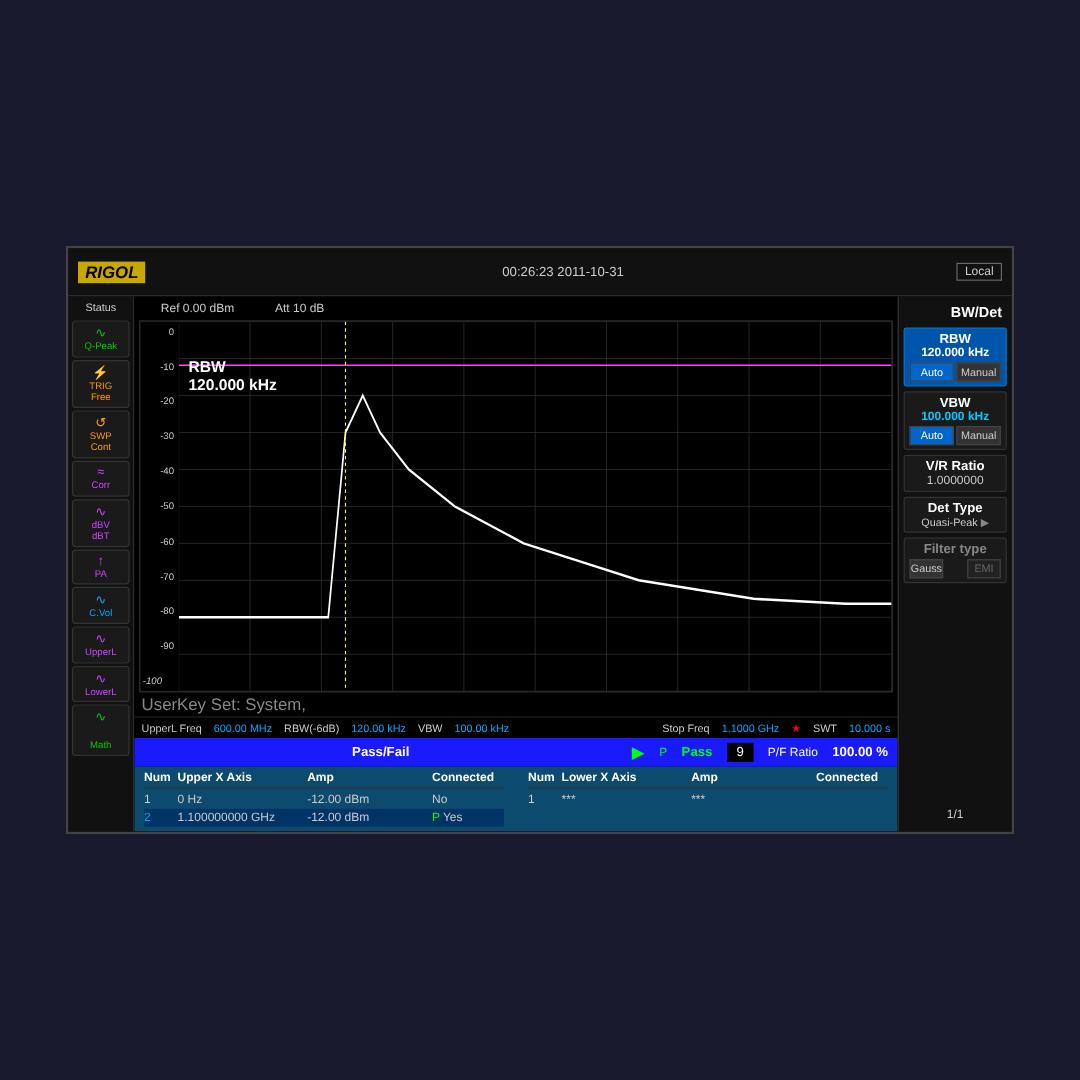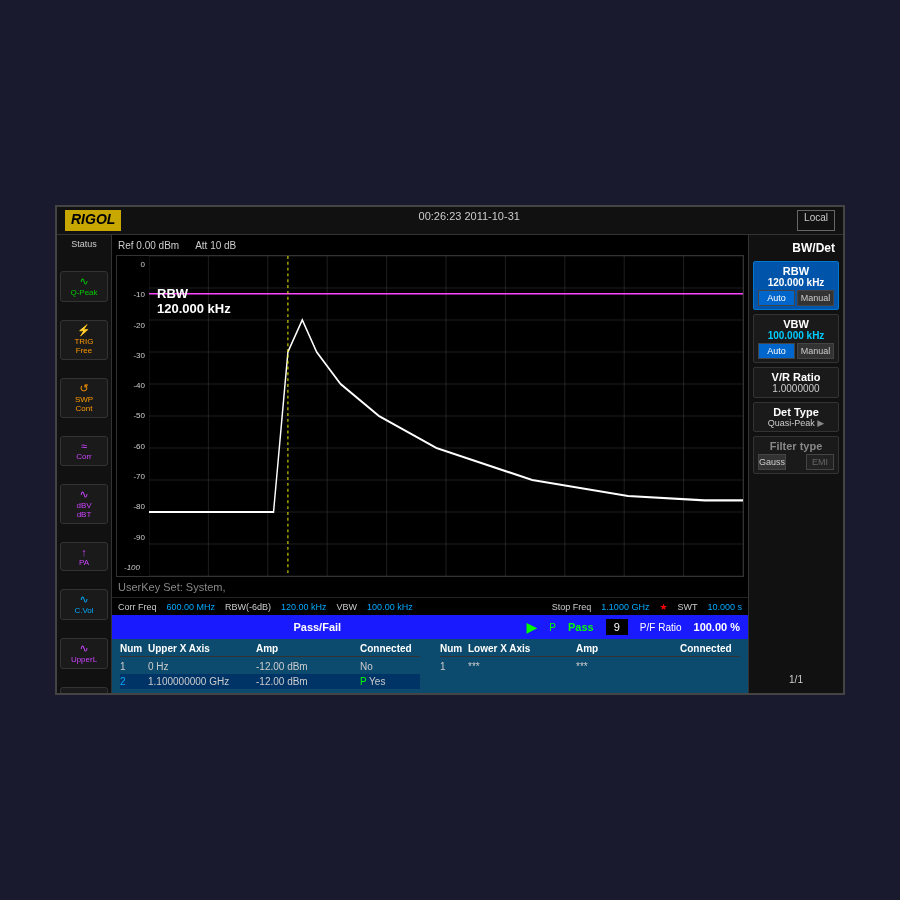--- a/index.html
+++ b/index.html
@@ -17,24 +17,25 @@
       height: 490px;
       background: #000;
       border: 2px solid #444;
       display: flex;
       flex-direction: column;
       position: relative;
     }
     
     .header {
       display: flex;
+      align-items: center;
       background: #111;
       padding: 3px 8px;
       border-bottom: 1px solid #333;
-      height: 28px;
+      height: 40px;
     }
     .logo {
       background: #c8a800;
       color: #000;
       font-weight: bold;
       font-size: 14px;
       padding: 1px 6px;
       font-style: italic;
       margin-right: 20px;
     }
@@ -58,21 +59,21 @@
     }
     
     .left-sidebar {
       width: 55px;
       background: #111;
       border-right: 1px solid #333;
       display: flex;
       flex-direction: column;
       align-items: center;
       padding: 4px 2px;
-      gap: 18px;
+      gap: 2px;
     }
     .status-label {
       color: #ccc;
       font-size: 9px;
       margin-bottom: 4px;
     }
     .sidebar-btn {
       width: 48px;
       background: #1a1a1a;
       border: 1px solid #333;
@@ -112,25 +113,25 @@
     .center-area {
       flex: 1;
       display: flex;
       flex-direction: column;
       background: #000;
     }
     
     .chart-header {
       display: flex;
       align-items: center;
-      padding: 2px 6px;
-      background: #000;
-      font-size: 10px;
-      color: #ccc;
-      gap: 16px;
+      padding: 2px 22px;
+      background: #000;
+      font-size: 10px;
+      color: #ccc;
+      gap: 34px;
       height: 20px;
     }
     .chart-header .ref { color: #ccc; }
     .chart-header .att { color: #ccc; }
     .chart-wrapper {
       flex: 1;
       position: relative;
       background: #000;
       border: 1px solid #333;
       margin: 0 4px;
@@ -154,21 +155,21 @@
       display: flex;
       align-items: center;
       padding: 2px 6px;
       background: #000;
       font-size: 9px;
       color: #ccc;
       height: 20px;
     }
     .userkey {
       color: #888;
-      font-size: 11px;
+      font-size: 14px;
     }
     .freq-bar {
       display: flex;
       align-items: center;
       padding: 2px 6px;
       background: #000;
       font-size: 9px;
       color: #ccc;
       border-top: 1px solid #222;
       gap: 10px;
@@ -413,21 +414,21 @@
           <span class="y-label" style="color:#ccc;font-size:8px;text-align:right;">0</span>
           <span class="y-label" style="color:#ccc;font-size:8px;text-align:right;">-10</span>
           <span class="y-label" style="color:#ccc;font-size:8px;text-align:right;">-20</span>
           <span class="y-label" style="color:#ccc;font-size:8px;text-align:right;">-30</span>
           <span class="y-label" style="color:#ccc;font-size:8px;text-align:right;">-40</span>
           <span class="y-label" style="color:#ccc;font-size:8px;text-align:right;">-50</span>
           <span class="y-label" style="color:#ccc;font-size:8px;text-align:right;">-60</span>
           <span class="y-label" style="color:#ccc;font-size:8px;text-align:right;">-70</span>
           <span class="y-label" style="color:#ccc;font-size:8px;text-align:right;">-80</span>
           <span class="y-label" style="color:#ccc;font-size:8px;text-align:right;">-90</span>
-          <span class="y-label" style="color:#ccc;font-size:8px;text-align:center;font-style:italic;">-100</span>
+          <span class="y-label" style="color:#ccc;font-size:8px;text-align:left;font-style:italic;">-100</span>
         </div>
 
         <svg style="position:absolute; left:32px; right:0; top:0; bottom:0; width:calc(100% - 32px); height:100%;" viewBox="0 0 620 220" preserveAspectRatio="none">
 
           <line x1="0" y1="0" x2="620" y2="0" stroke="#333" stroke-width="0.5"></line>
           <line x1="0" y1="22" x2="620" y2="22" stroke="#333" stroke-width="0.5"></line>
           <line x1="0" y1="44" x2="620" y2="44" stroke="#333" stroke-width="0.5"></line>
           <line x1="0" y1="66" x2="620" y2="66" stroke="#333" stroke-width="0.5"></line>
           <line x1="0" y1="88" x2="620" y2="88" stroke="#333" stroke-width="0.5"></line>
           <line x1="0" y1="110" x2="620" y2="110" stroke="#333" stroke-width="0.5"></line>
@@ -460,21 +461,21 @@
           <div>RBW</div>
           <div>120.000 kHz</div>
         </div>
       </div>
 
       <div class="chart-status">
         <span class="userkey">UserKey Set:   System,</span>
       </div>
 
       <div class="freq-bar">
-        <span class="freq-label">Corr Freq</span>
+        <span class="freq-label">UpperL Freq</span>
         <span class="freq-value">600.00 MHz</span>
         <span class="freq-label">RBW(-6dB)</span>
         <span class="freq-value">120.00 kHz</span>
         <span class="freq-label">VBW</span>
         <span class="freq-value">100.00 kHz</span>
         <span style="flex:1;"></span>
         <span class="freq-label">Stop Freq</span>
         <span class="freq-value">1.1000 GHz</span>
         <span class="red-star">★</span>
         <span class="freq-label">SWT</span>

